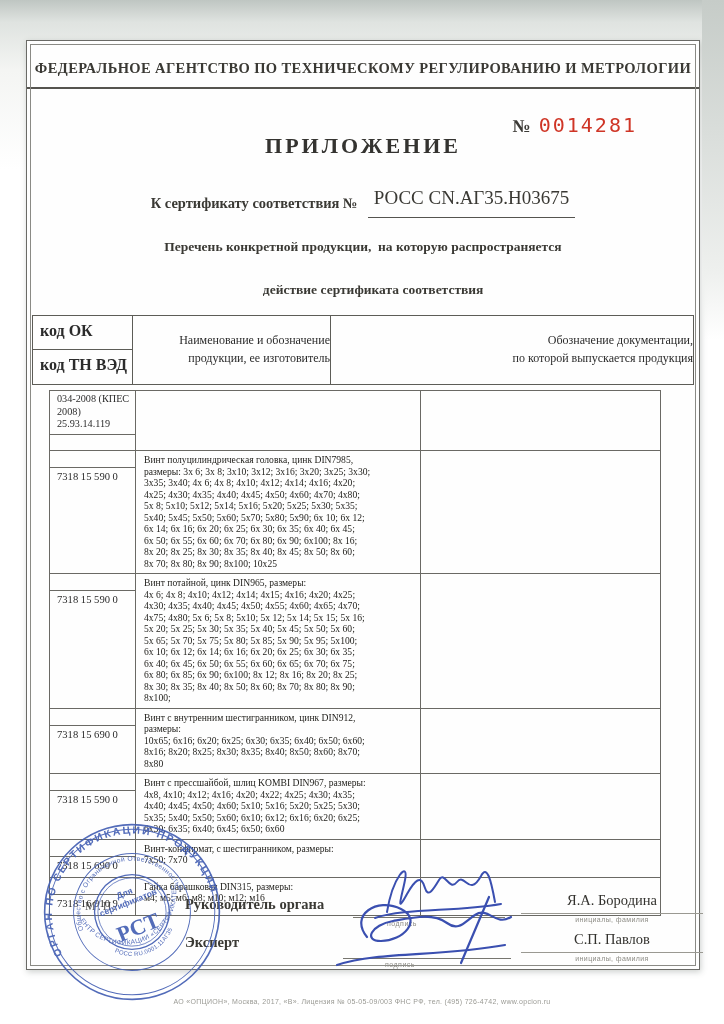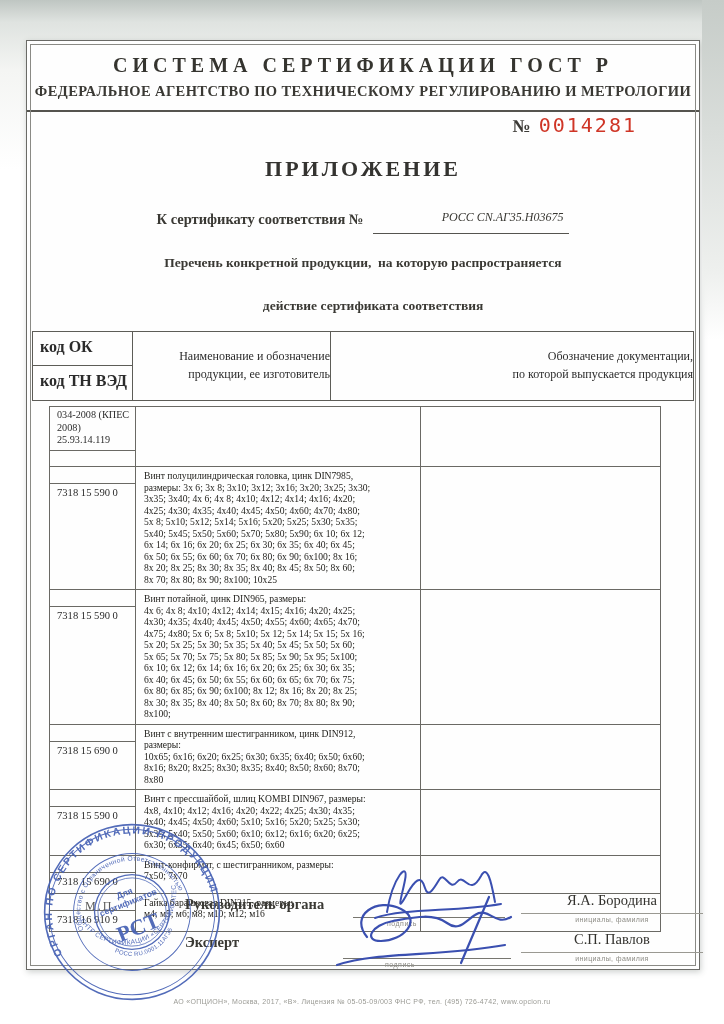--- a/index.html
+++ b/index.html
@@ -22,21 +22,21 @@
 
   .form-no { position:absolute; right:62px; top:72px; white-space:nowrap; }
   .form-no .nsign { font-size:18px; font-weight:bold; color:#3c3a36; margin-right:8px; }
   .form-no .digits { font-family:"DejaVu Sans Mono", monospace; font-size:20px; letter-spacing:2px; color:#cf3526; }
 
   .doc-title { text-align:center; font-size:22px; font-weight:bold; letter-spacing:3px; margin-top:44px; color:#343330; }
 
   .cert-line { display:flex; justify-content:center; align-items:flex-end; margin-top:22px; font-size:14.5px; }
   .cert-line .lbl { font-weight:bold; color:#3a3934; }
   .cert-line .val { display:inline-block; border-bottom:1.5px solid #55544f; min-width:196px; text-align:right;
-     margin-left:10px; padding:0 6px 8px 6px; font-size:12px; color:#3a3934; position:relative; top:6px;font-style:italic; }
+     margin-left:10px; padding:0 6px 8px 6px; font-size:19px; color:#3a3934; position:relative; top:6px; }
 
   .subtitle { text-align:center; font-weight:bold; font-size:13.5px; color:#3a3934; margin-top:24px; line-height:1.6; white-space:pre; }
 
   
   table { border-collapse:collapse; }
   .hdr-table { margin:14px auto 0 5px; width:662px; table-layout:fixed; }
   .hdr-table td { border:1.5px solid #5d5c57; vertical-align:middle; }
   .h-c1 { width:100px; padding:0; }
   .h-c1 div { padding:6px 4px 6px 7px; font-weight:bold; font-size:16px; height:34px; }
   .h-c1-top { border-bottom:1.5px solid #5d5c57; }
@@ -77,21 +77,20 @@
   .print-line { position:absolute; left:0; right:0; top:998px; text-align:center;
     font-family:"Liberation Sans", sans-serif; font-size:7px; color:#9a9a94; letter-spacing:.3px; }
 </style>
 </head>
 <body>
 
 <div class="viewport">
   <div class="paper">
 
     <div class="hdr">
-      <div class="t1">СИСТЕМА СЕРТИФИКАЦИИ ГОСТ Р</div>
       <div class="t2">ФЕДЕРАЛЬНОЕ АГЕНТСТВО ПО ТЕХНИЧЕСКОМУ РЕГУЛИРОВАНИЮ И МЕТРОЛОГИИ</div>
     </div>
 
     <div class="form-no">
       <span class="nsign">№</span><span class="digits">0014281</span>
     </div>
 
     <div class="doc-title">ПРИЛОЖЕНИЕ</div>
 
     <div class="cert-line">

